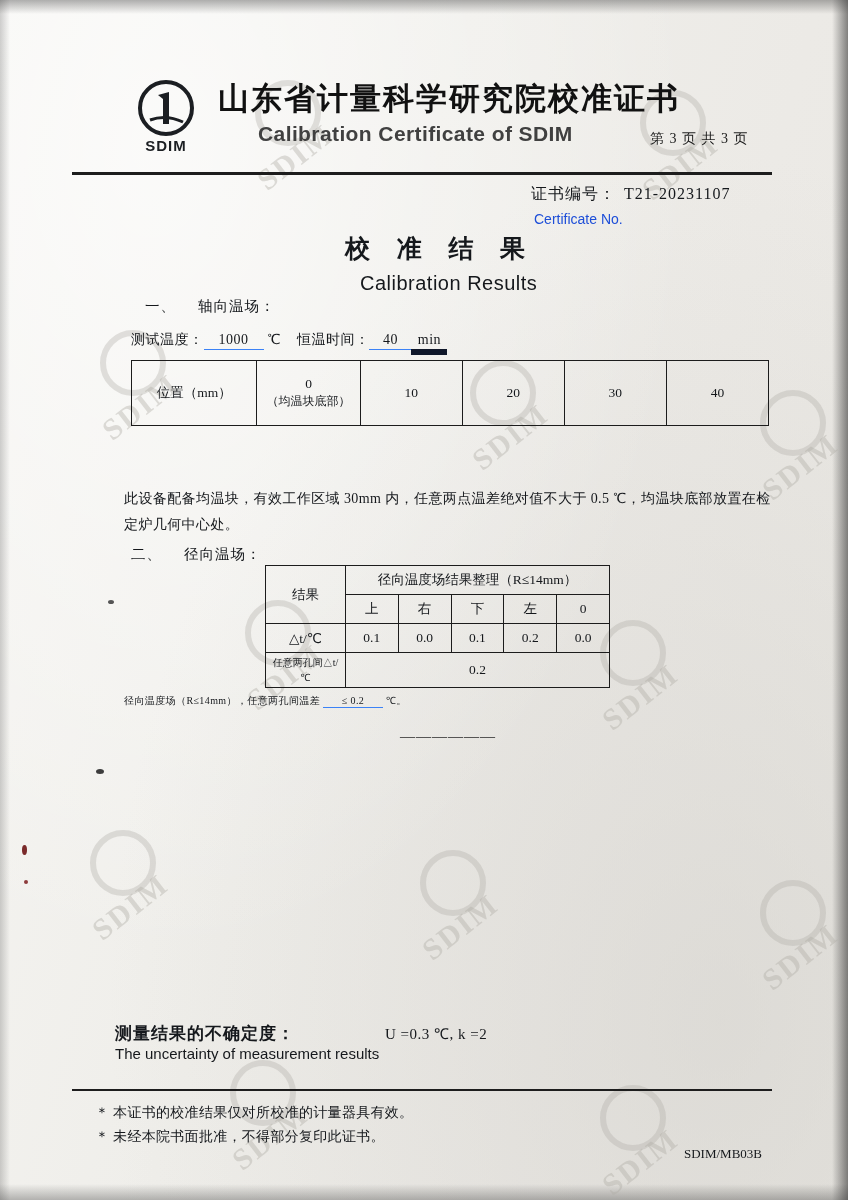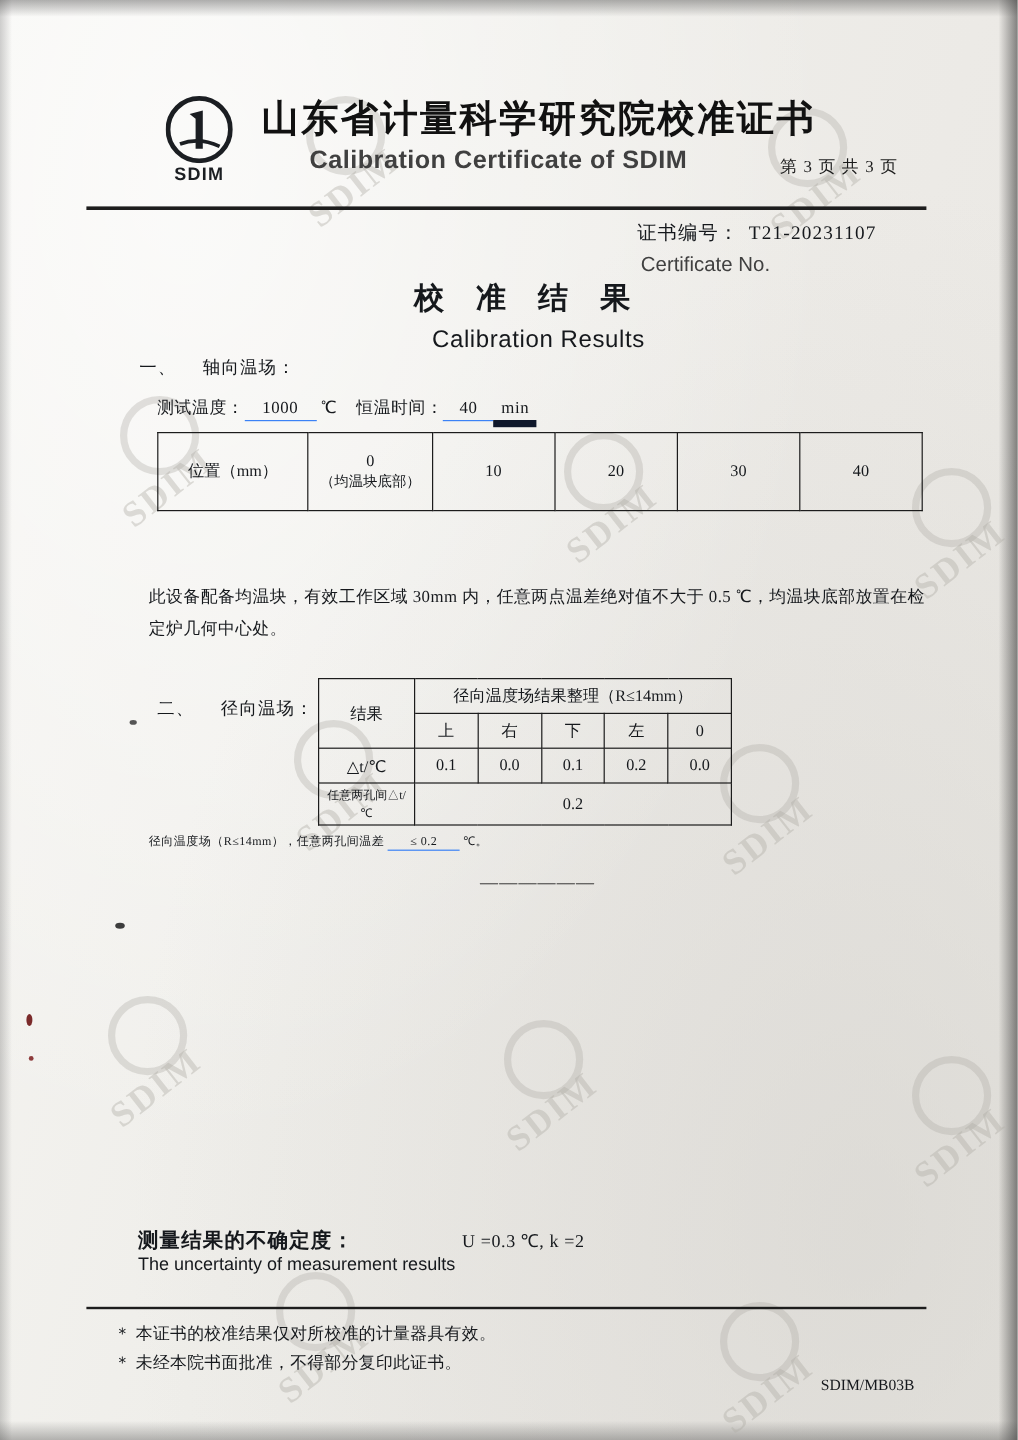--- a/index.html
+++ b/index.html
@@ -165,23 +165,23 @@
     letter-spacing: 1px;
   }
   .cert-no .val {
     font-family: "Liberation Serif", serif;
     margin-left: 8px;
   }
   .cert-no-en {
     position: absolute;
     left: 534px;
     top: 211px;
-    font-size: 17px;
+    font-size: 14px;
     font-family: "Liberation Sans", sans-serif;
-    color: #404040;
+    color: #1d4ed8;
   }
 
   .result-cn {
     position: absolute;
     left: 345px;
     top: 232px;
     font-size: 25px;
     font-weight: bold;
     letter-spacing: 9px;
     font-family: "DejaVu Serif", serif;
@@ -190,21 +190,21 @@
     position: absolute;
     left: 360px;
     top: 272px;
     font-size: 20px;
     font-family: "Liberation Sans", sans-serif;
     letter-spacing: 0.5px;
   }
 
   .sec1 {
     position: absolute;
-    left: 116px;
+    left: 145px;
     top: 297px;
     font-size: 14.5px;
     letter-spacing: 1px;
   }
   .sec1 .idx { margin-right: 22px; }
 
   .params {
     position: absolute;
     left: 131px;
     top: 331px;
@@ -252,21 +252,20 @@
     line-height: 26px;
     letter-spacing: 0.4px;
   }
 
   .sec2 {
     position: absolute;
     left: 131px;
     top: 545px;
     font-size: 14.5px;
     letter-spacing: 1px;
-    margin-top: 36px;
   }
   .sec2 .idx { margin-right: 22px; }
 
   
   #radial-table {
     left: 265px;
     top: 565px;
     width: 345px;
   }
   #radial-table td { height: 22px; }

